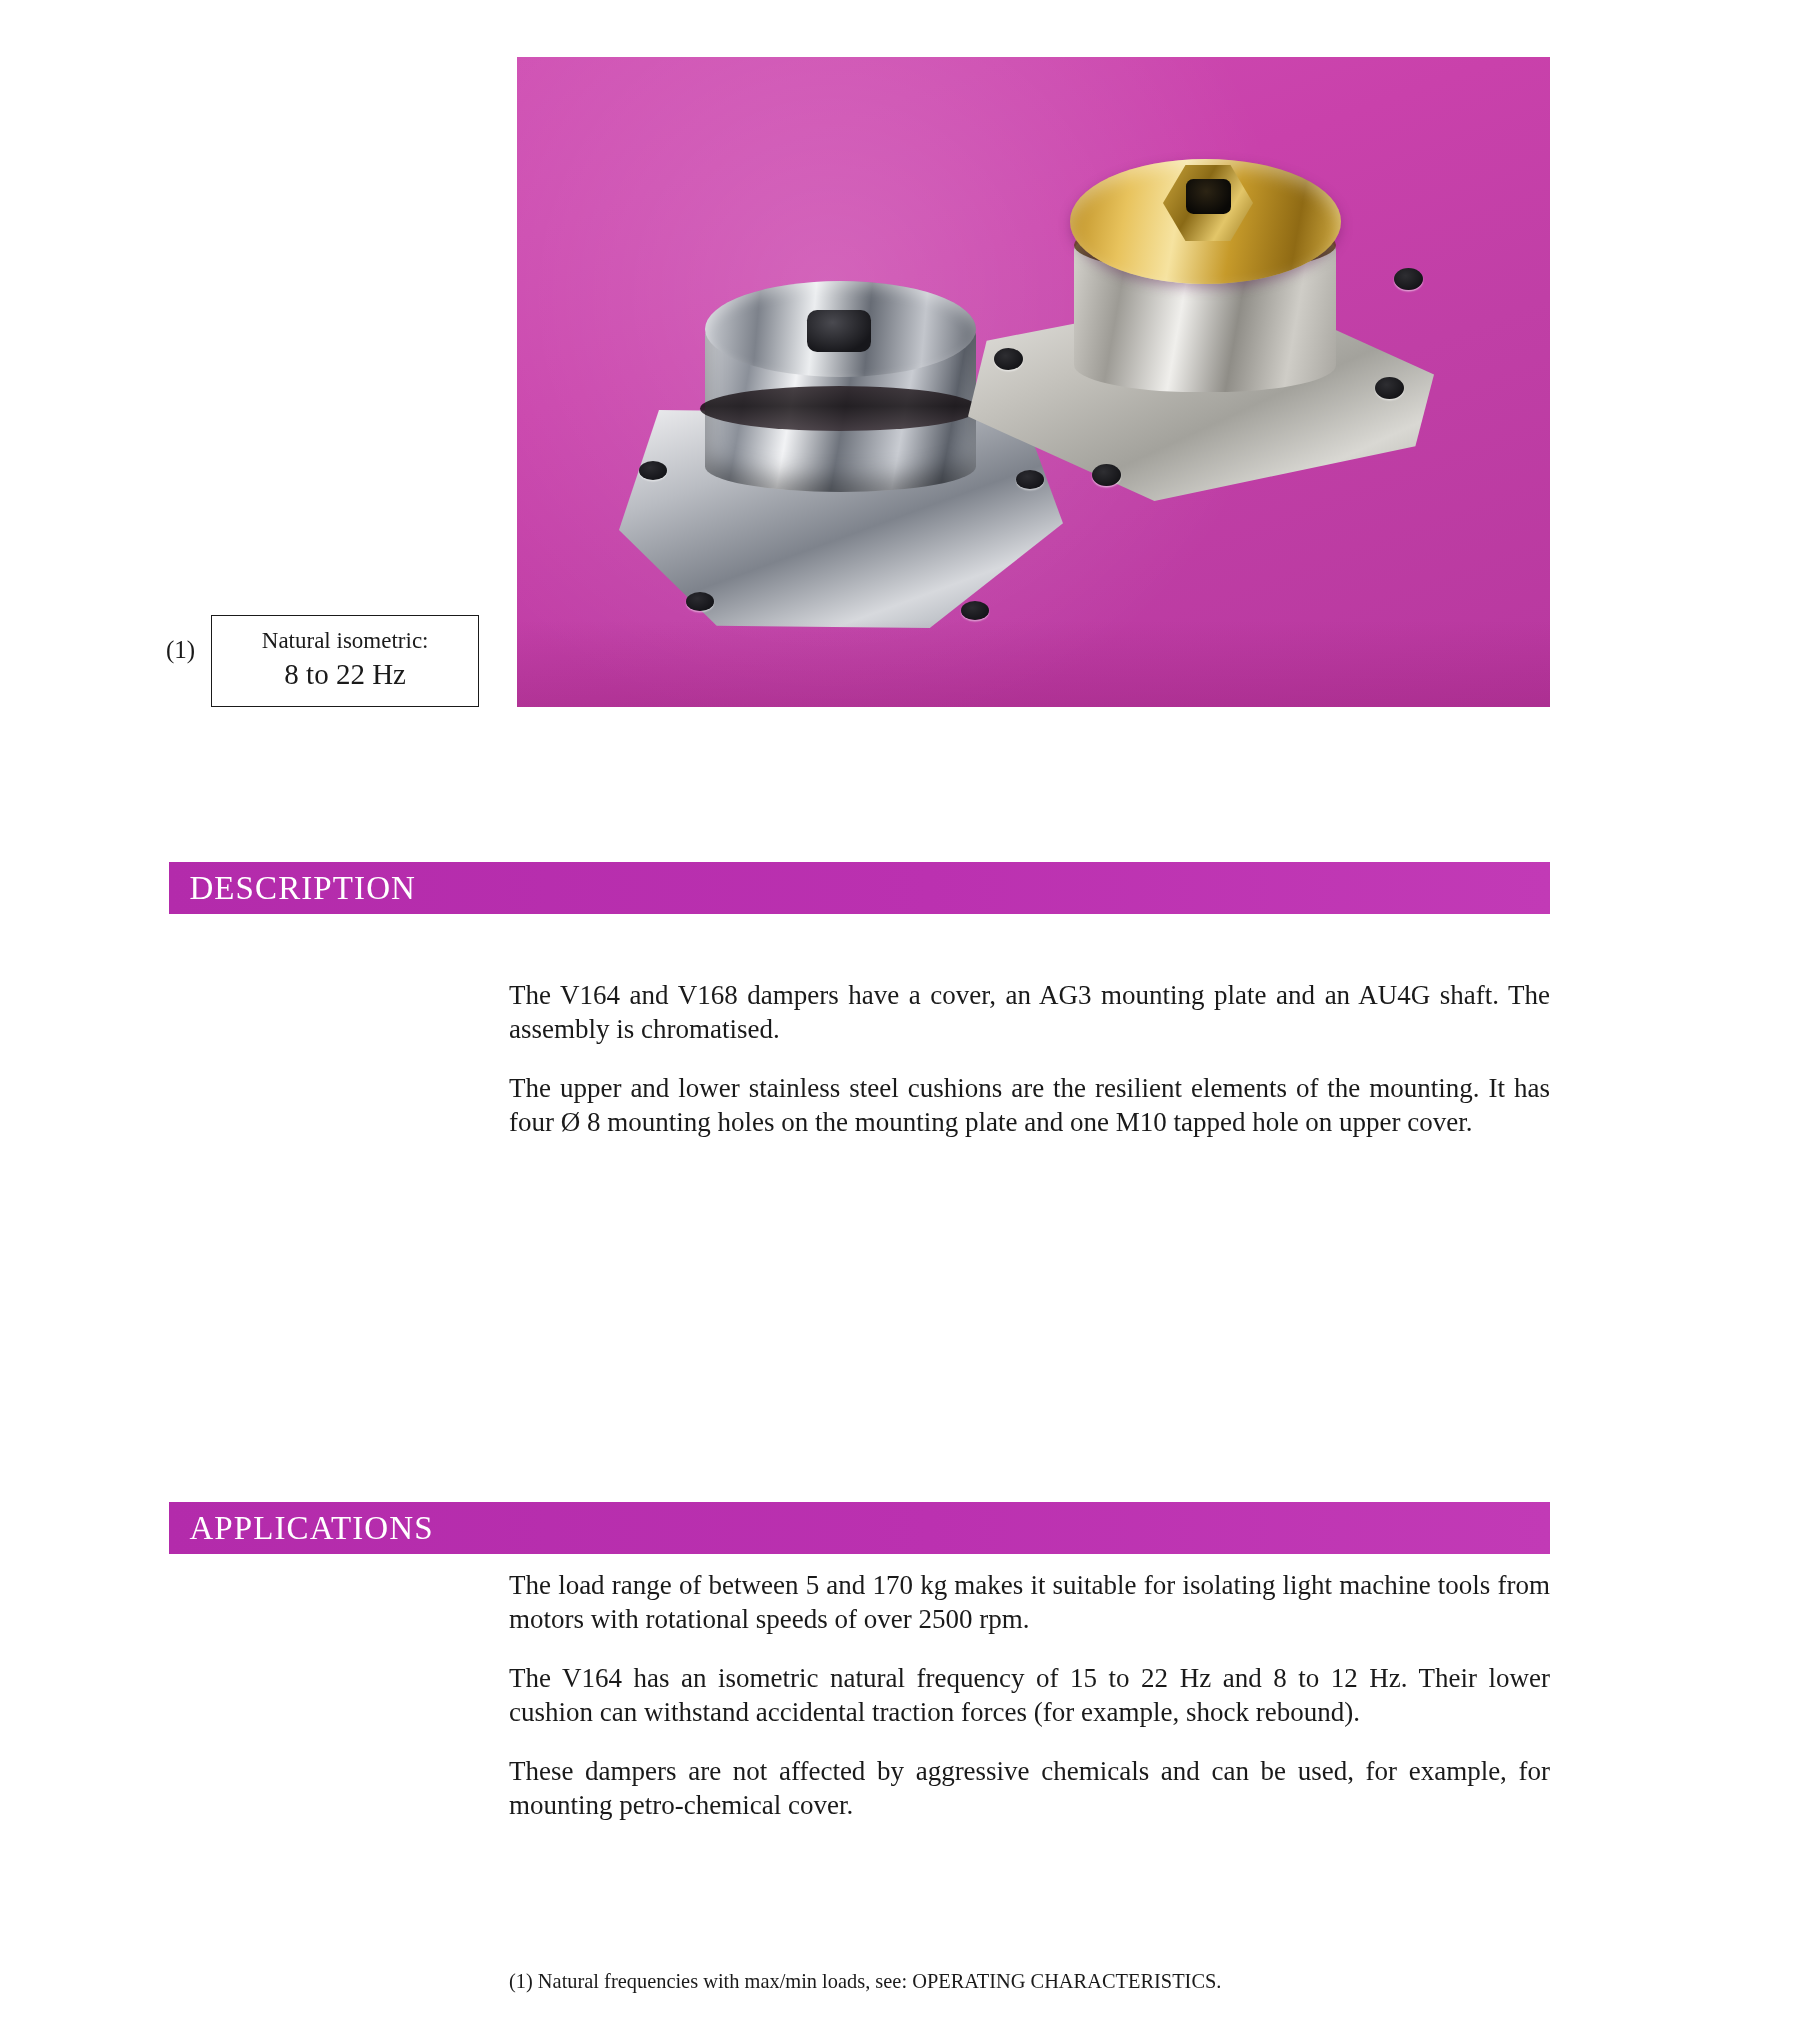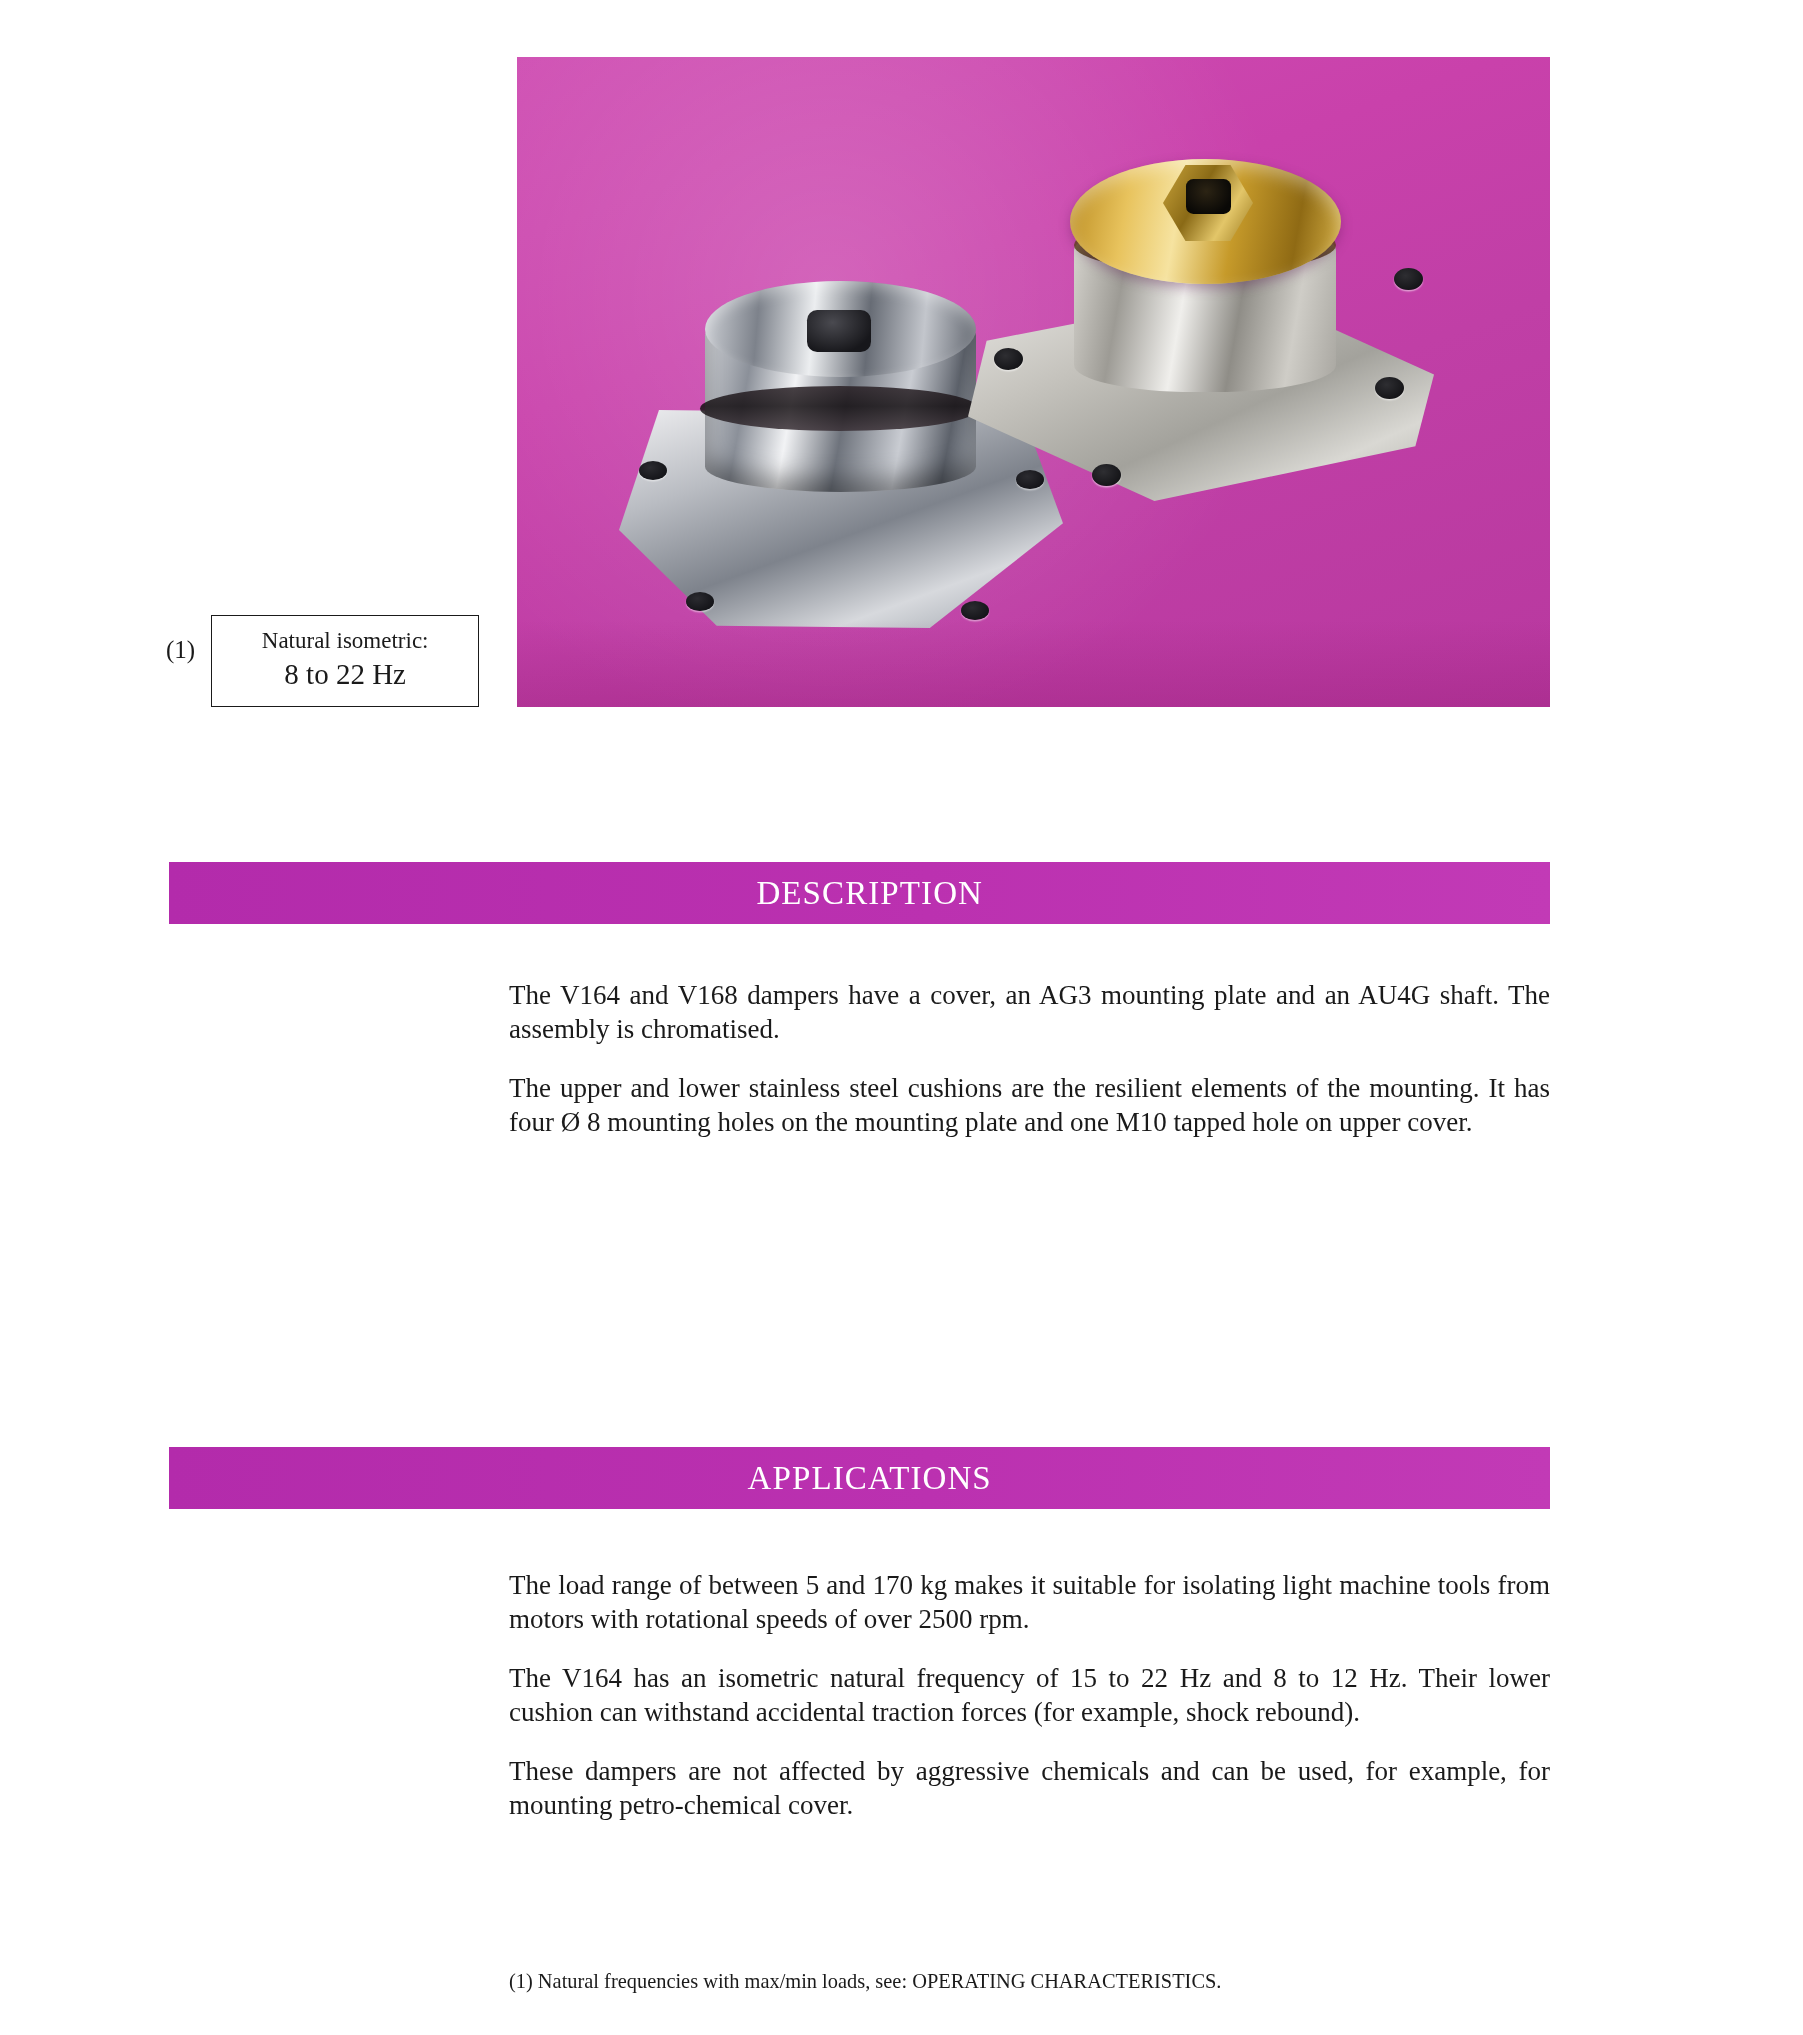--- a/index.html
+++ b/index.html
@@ -202,35 +202,34 @@
   .note-box .l2 {
     font-size: 29px;
     line-height: 1.28;
   }
 
   
   .band {
     position: absolute;
     left: 169px;
     width: 1381px;
-    height: 62px;
+    height: 52px;
     background: linear-gradient(90deg, #b32bab 0%, #bb31b0 55%, #c23ab6 100%);
     display: flex;
     align-items: center;
-    justify-content: center;
   }
   .band-title {
     color: #ffffff;
     font-size: 33px;
     letter-spacing: 1.1px;
     padding-left: 20.4px;
     font-family: "Liberation Serif", serif;
   }
   #band-description { top: 862px; }
-  #band-applications { top: 1447px; }
+  #band-applications { top: 1502px; }
 
   
   .textblock {
     position: absolute;
     left: 509px;
     width: 1041px;
   }
   .textblock p {
     margin: 0 0 25px 0;
     font-size: 27px;

